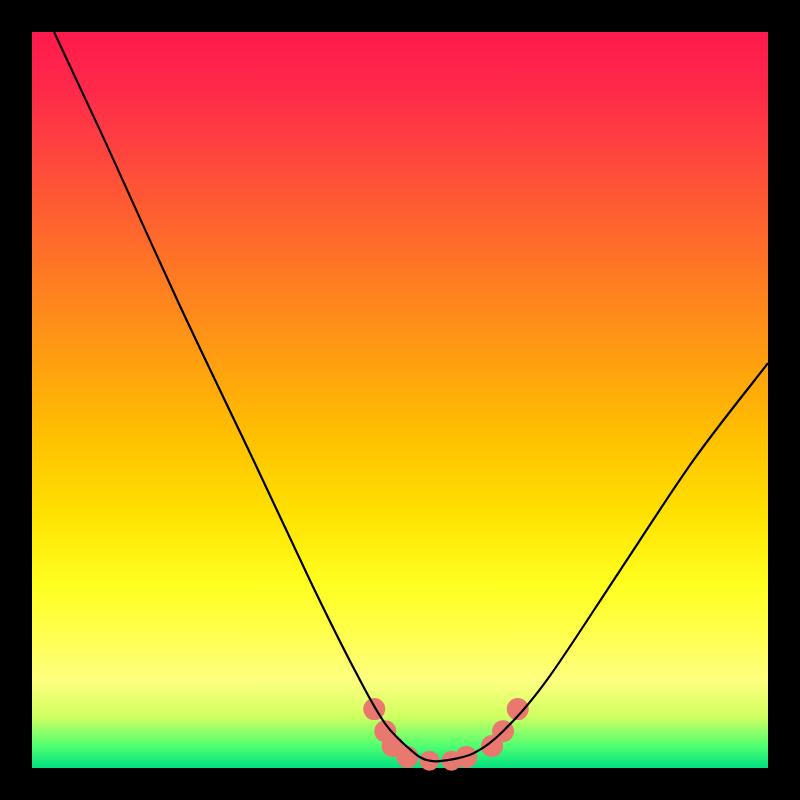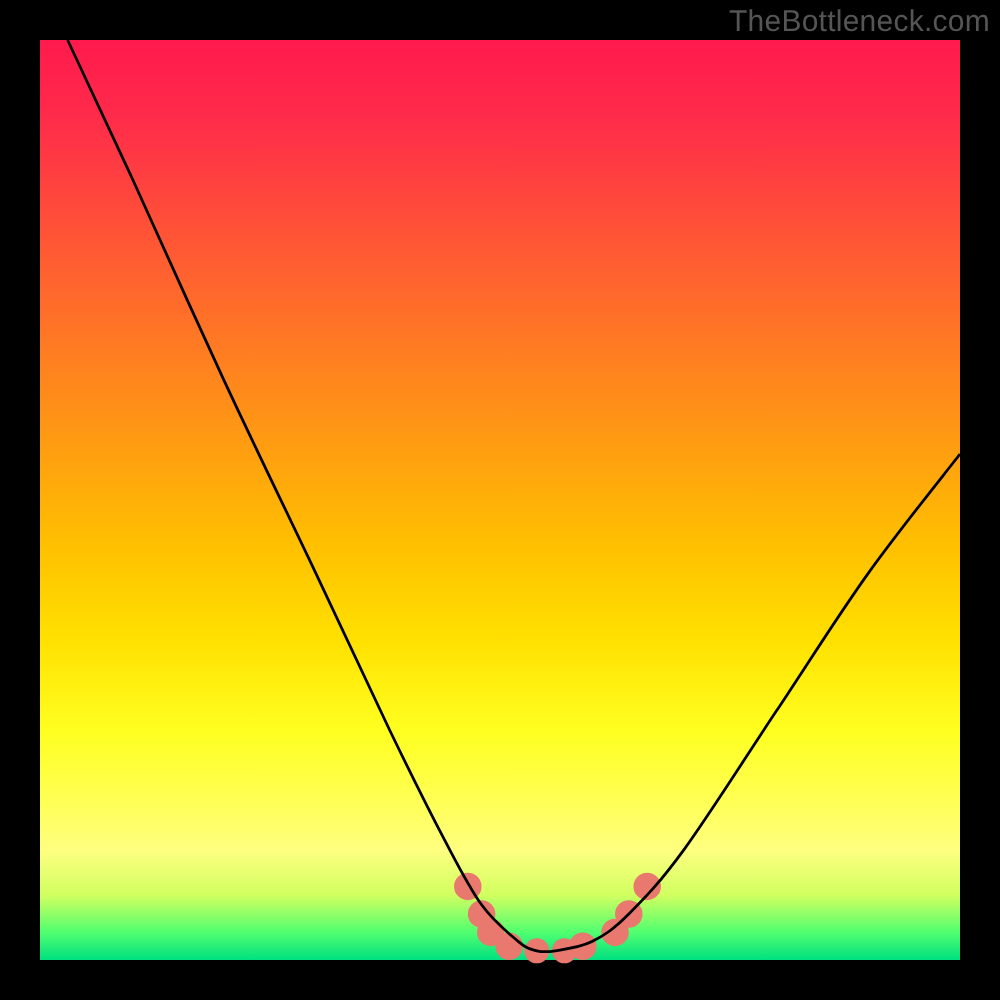--- a/index.html
+++ b/index.html
@@ -54,21 +54,20 @@
     position: absolute;
     top: 0; left: 0;
     width: 736px; height: 736px;
     overflow: visible;
   }
 </style>
 </head>
 <body>
 
 <div class="frame">
-  <div class="watermark">TheBottleneck.com</div>
 
   <div class="plot">
     <svg class="curve" viewBox="0 0 736 736">
       <g id="markers-g">
           <circle cx="342.24" cy="677.12" r="11" fill="#e9786f"></circle>
           <circle cx="353.28" cy="699.2" r="11" fill="#e9786f"></circle>
           <circle cx="360.64" cy="713.92" r="11" fill="#e9786f"></circle>
           <circle cx="375.36" cy="724.96" r="11" fill="#e9786f"></circle>
           <circle cx="397.44000000000005" cy="728.64" r="10" fill="#e9786f"></circle>
           <circle cx="419.52" cy="728.64" r="10" fill="#e9786f"></circle>

